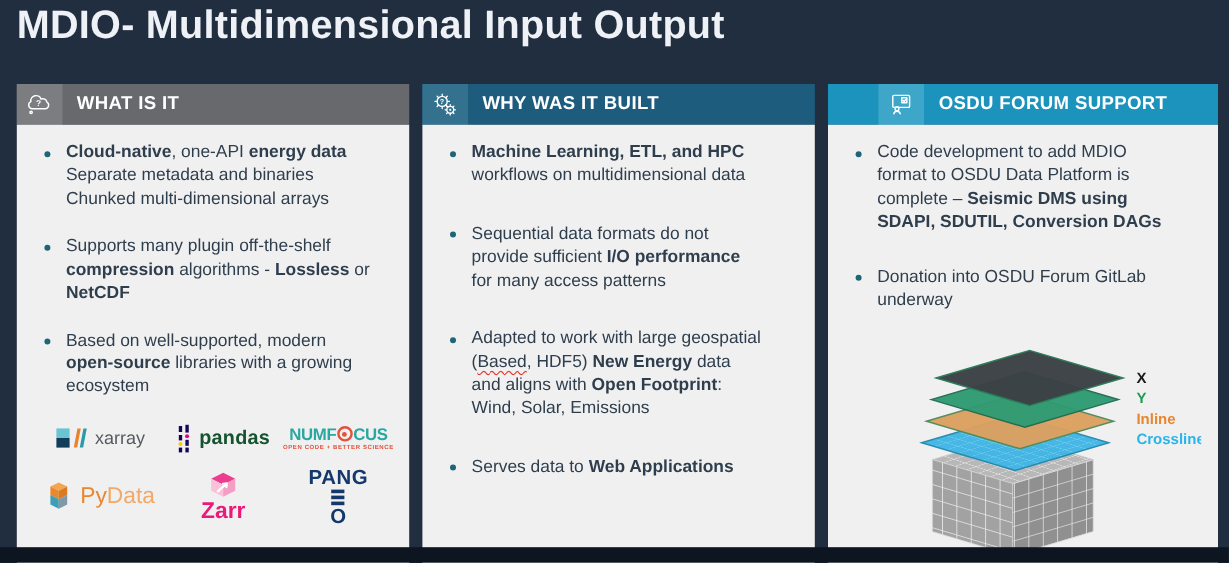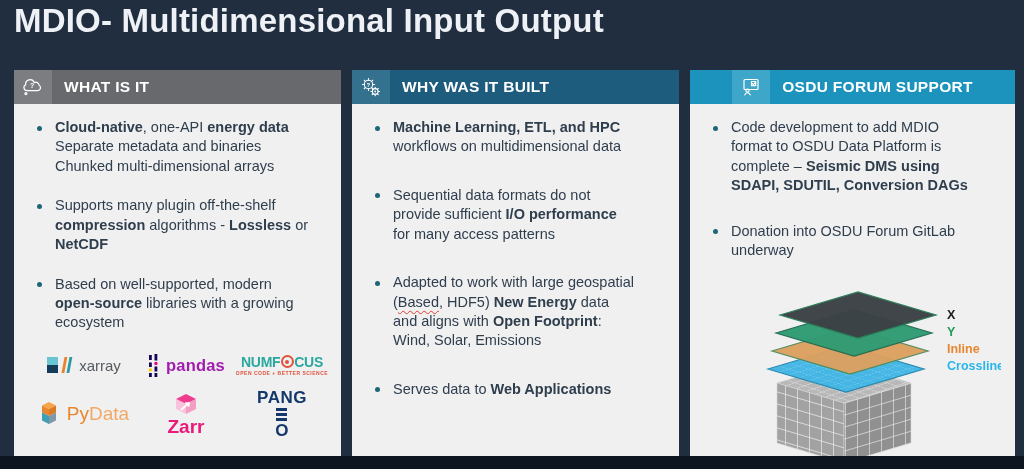--- a/index.html
+++ b/index.html
@@ -40,21 +40,21 @@
   .c3 li{margin-bottom:26px;}
   .b{font-weight:700;}
   .sq{text-decoration:underline;text-decoration-style:wavy;text-decoration-color:#e23b2e;text-decoration-thickness:1px;text-underline-offset:3px;}
   .footer-strip{position:absolute;left:0;bottom:0;width:1024px;height:13px;background:#0d1521;}
 
   
   .logos{display:grid;grid-template-columns:110px 96px 96px;row-gap:10px;margin-top:14px;align-items:center;justify-items:center;}
   .lg{display:flex;align-items:center;gap:6px;}
   .lg-col{display:flex;flex-direction:column;align-items:center;line-height:1;}
   .xarray-text{font-size:15px;color:#565b60;}
-  .pandas-text{font-size:16.5px;font-weight:600;color:#a21caf;letter-spacing:.2px;}
+  .pandas-text{font-size:16.5px;font-weight:600;color:#14532d;letter-spacing:.2px;}
   .nf-row{display:flex;align-items:center;font-weight:700;font-size:14px;letter-spacing:-.3px;color:#2aa8a0;}
   .nf-o{display:inline-block;width:9px;height:9px;border:2.5px solid #e1523d;border-radius:50%;margin:0 .5px;position:relative;}
   .nf-o::after{content:"";position:absolute;left:2.5px;top:2.5px;width:4px;height:4px;border-radius:50%;background:#e1523d;}
   .nf-tag{font-size:5px;font-weight:700;color:#e1523d;letter-spacing:.5px;margin-top:2px;}
   .pydata-text{font-size:19px;}
   .pydata-text .py{color:#e8872e;margin-top:30px;}
   .pydata-text .data{color:#f2a968;}
   .zarr-text{font-size:19px;font-weight:800;color:#e91a78;margin-top:1px;}
   .pangeo{display:flex;align-items:center;font-size:17px;font-weight:800;color:#14386b;letter-spacing:.5px;flex-direction:column;}
   .e-bars{display:inline-flex;flex-direction:column;gap:2.4px;margin:0 1.5px;}

